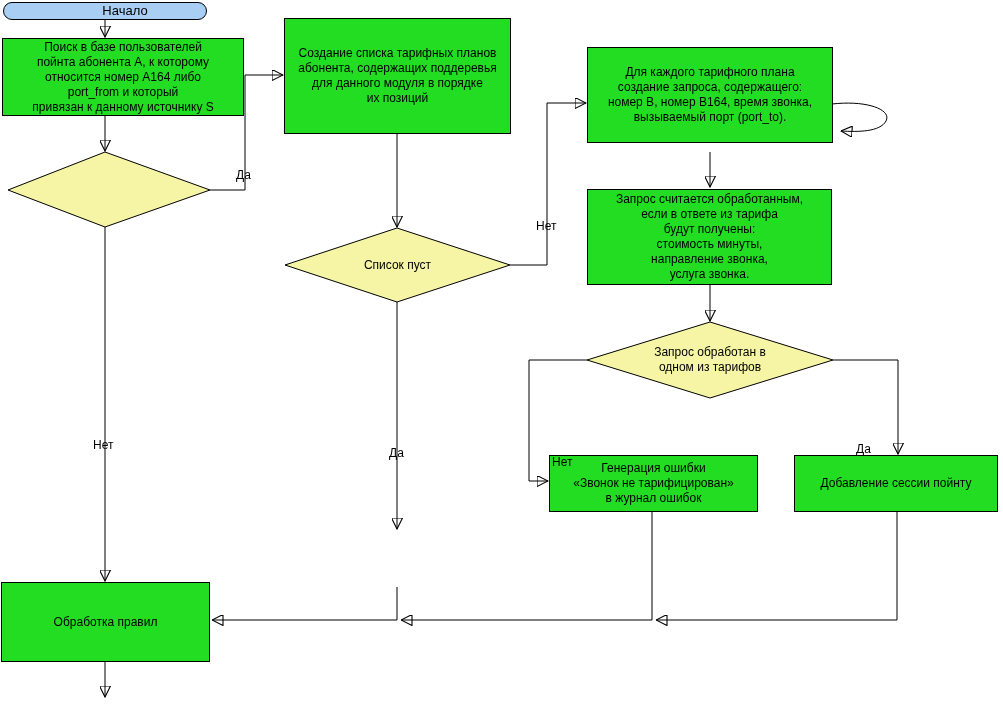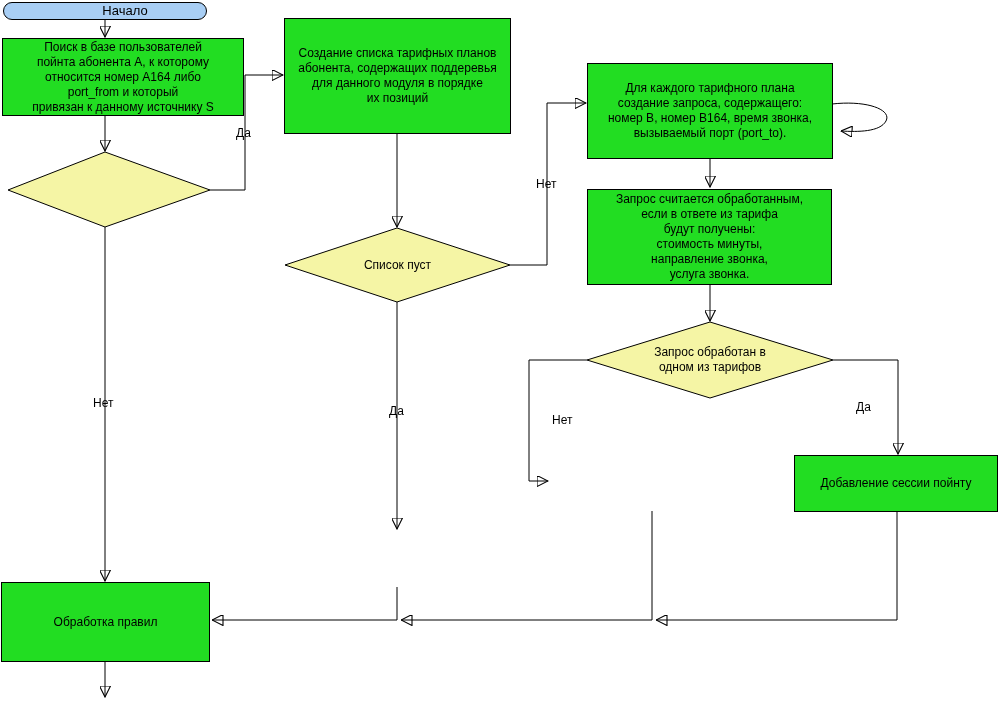--- a/index.html
+++ b/index.html
@@ -27,21 +27,21 @@
     background:var(--terminator-fill,#a8cef4);
     border:1px solid var(--stroke,#000);
     border-radius:9px;
     font-size:13px; line-height:16px;padding-left:40px;
   }
   .decision-label {
     position:absolute; display:flex; align-items:center; justify-content:center;
     text-align:center; white-space:pre-line; font-size:12px; line-height:15px;
   }
   .edge-label {
-    position:absolute; font-size:12px; line-height:14px; white-space:nowrap;
+    position:absolute; font-size:12px; line-height:14px; white-space:nowrap;margin-top:42px;
   }
 </style>
 </head>
 <body>
 
 <div class="canvas">
 
   <svg class="wires" viewBox="0 0 1003 719" xmlns="http://www.w3.org/2000/svg">
     <defs>
       <marker id="arr" viewBox="0 0 10 10" refX="10" refY="5" markerWidth="12" markerHeight="11" orient="auto">
@@ -82,35 +82,38 @@
 привязан к данному источнику S</div>
 
 
   <div class="node process" style="left:284px;top:18px;width:227px;height:116px">Создание списка тарифных планов
 абонента, содержащих поддеревья
 для данного модуля в порядке
 их позиций</div>
 
   <div class="decision-label" style="left:285px;top:228px;width:225px;height:74px">Список пуст</div>
 
-  <div class="node process" style="left:587px;top:63px;width:246px;height:96px">Для каждого тарифного плана
+  <div class="node process" style="left:587px;top:47px;width:246px;height:96px">Для каждого тарифного плана
 создание запроса, содержащего:
 номер В, номер В164, время звонка,
 вызываемый порт (port_to).</div>
 
   <div class="node process" style="left:587px;top:189px;width:245px;height:96px">Запрос считается обработанным,
 если в ответе из тарифа
 будут получены:
 стоимость минуты,
 направление звонка,
 услуга звонка.</div>
 
   <div class="decision-label" style="left:587px;top:322px;width:246px;height:76px">Запрос обработан в
 одном из тарифов</div>
 
+  <div class="node process" style="left:549px;top:455px;width:209px;height:57px">Генерация ошибки
+«Звонок не тарифицирован»
+в журнал ошибок</div>
 
   <div class="node process" style="left:794px;top:455px;width:204px;height:57px">Добавление сессии пойнту</div>
 
 
   <div class="node process" style="left:1px;top:582px;width:209px;height:80px">Обработка правил</div>
 
 
   <div class="edge-label" style="left:236px;top:126px">Да</div>
   <div class="edge-label" style="left:93px;top:396px">Нет</div>
   <div class="edge-label" style="left:536px;top:177px">Нет</div>

